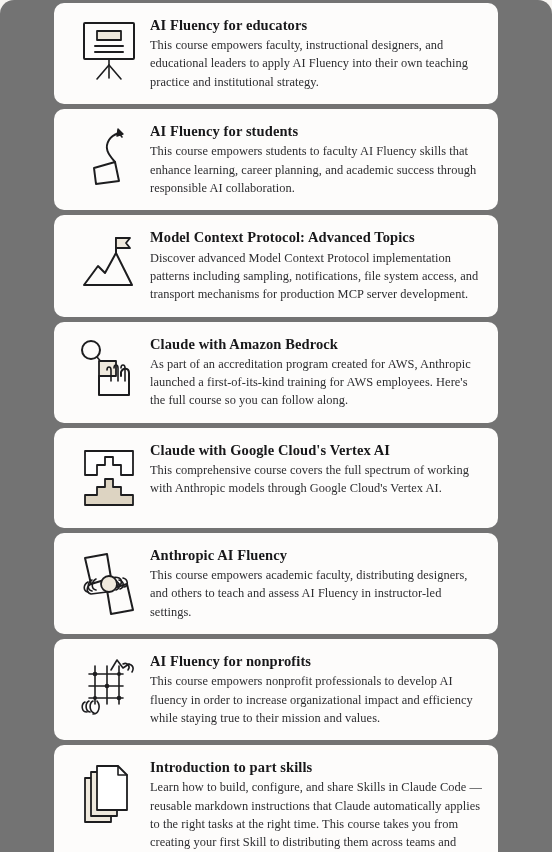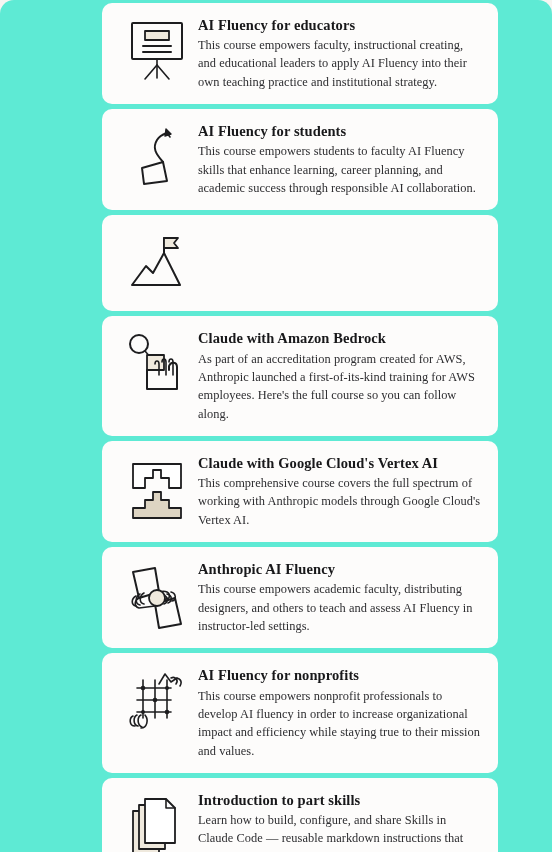--- a/index.html
+++ b/index.html
@@ -12,25 +12,24 @@
   body {
     background: #f7f5f2;
     font-family: "Liberation Serif", "DejaVu Serif", serif;
     overflow: hidden;
   }
 
   #page {
     position: relative;
     width: 552px;
     height: 852px;
-    background: #5eead4;
+    background: #737373;
     border-top-left-radius: 14px;
     border-top-right-radius: 14px;
     overflow: hidden;
-    padding-left: 48px;
   }
 
   #course-list {
     display: flex;
     flex-direction: column;
     gap: 5px;
     padding: 3px 0 0 0;
   }
 
   .course-card {
@@ -127,21 +126,21 @@
           <rect x="19" y="13" width="24" height="9" class="ico-fill-cream"></rect>
           <line x1="17" y1="28" x2="45" y2="28" class="ico-stroke"></line>
           <line x1="17" y1="34" x2="45" y2="34" class="ico-stroke"></line>
           <line x1="31" y1="41" x2="31" y2="60" class="ico-stroke-thin"></line>
           <line x1="31" y1="47" x2="19" y2="61" class="ico-stroke-thin"></line>
           <line x1="31" y1="47" x2="43" y2="61" class="ico-stroke-thin"></line>
         </svg>
       </div>
       <div class="card-body">
         <div class="card-title">AI Fluency for educators</div>
-        <div class="card-desc">This course empowers faculty, instructional creating, and educational leaders to apply AI Fluency into their own teaching practice and institutional strategy.</div>
+        <div class="card-desc">This course empowers faculty, instructional designers, and educational leaders to apply AI Fluency into their own teaching practice and institutional strategy.</div>
       </div>
     </div>
 
     <div class="course-card">
       <div class="card-icon">
         <svg width="62" height="70" viewBox="0 0 62 70" aria-hidden="true">
           <path d="M16 44 L18 60 L41 57 L37 38 Z" class="ico-stroke"></path>
           <path d="M37 38 C30 30 26 24 31 16 C34 11 38 10 41 9" class="ico-stroke"></path>
           <path d="M40 5 L45 10 L39 12 Z" fill="#1d1d1f" stroke="#1d1d1f" stroke-width="1.4" stroke-linejoin="round"></path>
           <line x1="41" y1="9" x2="44" y2="13" class="ico-stroke-thin"></line>
@@ -153,20 +152,24 @@
       </div>
     </div>
 
     <div class="course-card">
       <div class="card-icon">
         <svg width="62" height="68" viewBox="0 0 62 68" aria-hidden="true">
           <path d="M6 55 L20 36 L27 43 L38 23 L54 55 Z" class="ico-stroke"></path>
           <line x1="38" y1="23" x2="38" y2="8" class="ico-stroke"></line>
           <path d="M38 8 L52 8 L48 13 L52 18 L38 18 Z" class="ico-fill-cream"></path>
         </svg>
+      </div>
+      <div class="card-body">
+        <div class="card-title">Model Context Protocol: Advanced Topics</div>
+        <div class="card-desc">Discover advanced Model Context Protocol implementation patterns including sampling, notifications, file system access, and transport mechanisms for production MCP server development.</div>
       </div>
     </div>
 
     <div class="course-card">
       <div class="card-icon">
         <svg width="64" height="70" viewBox="0 0 64 70" aria-hidden="true">
           <circle cx="14" cy="13" r="9" class="ico-stroke"></circle>
           <line x1="20" y1="20" x2="26" y2="27" class="ico-stroke-thin"></line>
           <rect x="22" y="24" width="17" height="15" class="ico-fill-cream"></rect>
           <path d="M22 39 L22 58 L52 58 L52 36 C52 31 46 30 44 35 L44 39" class="ico-stroke"></path>

